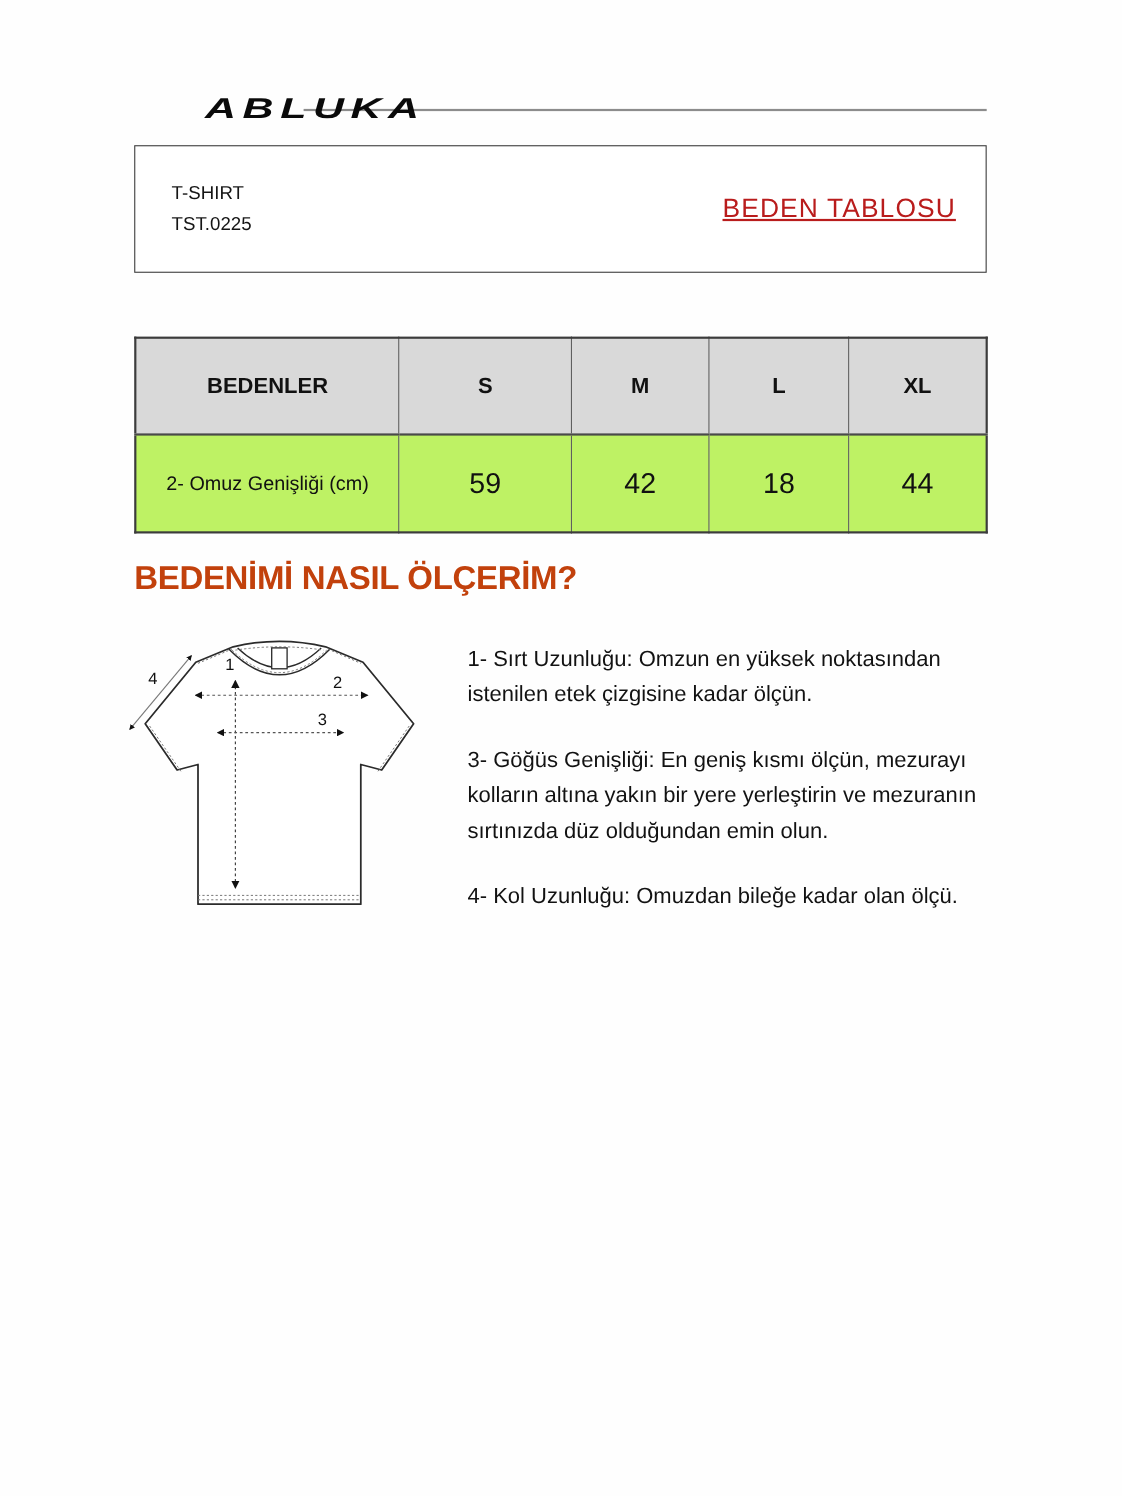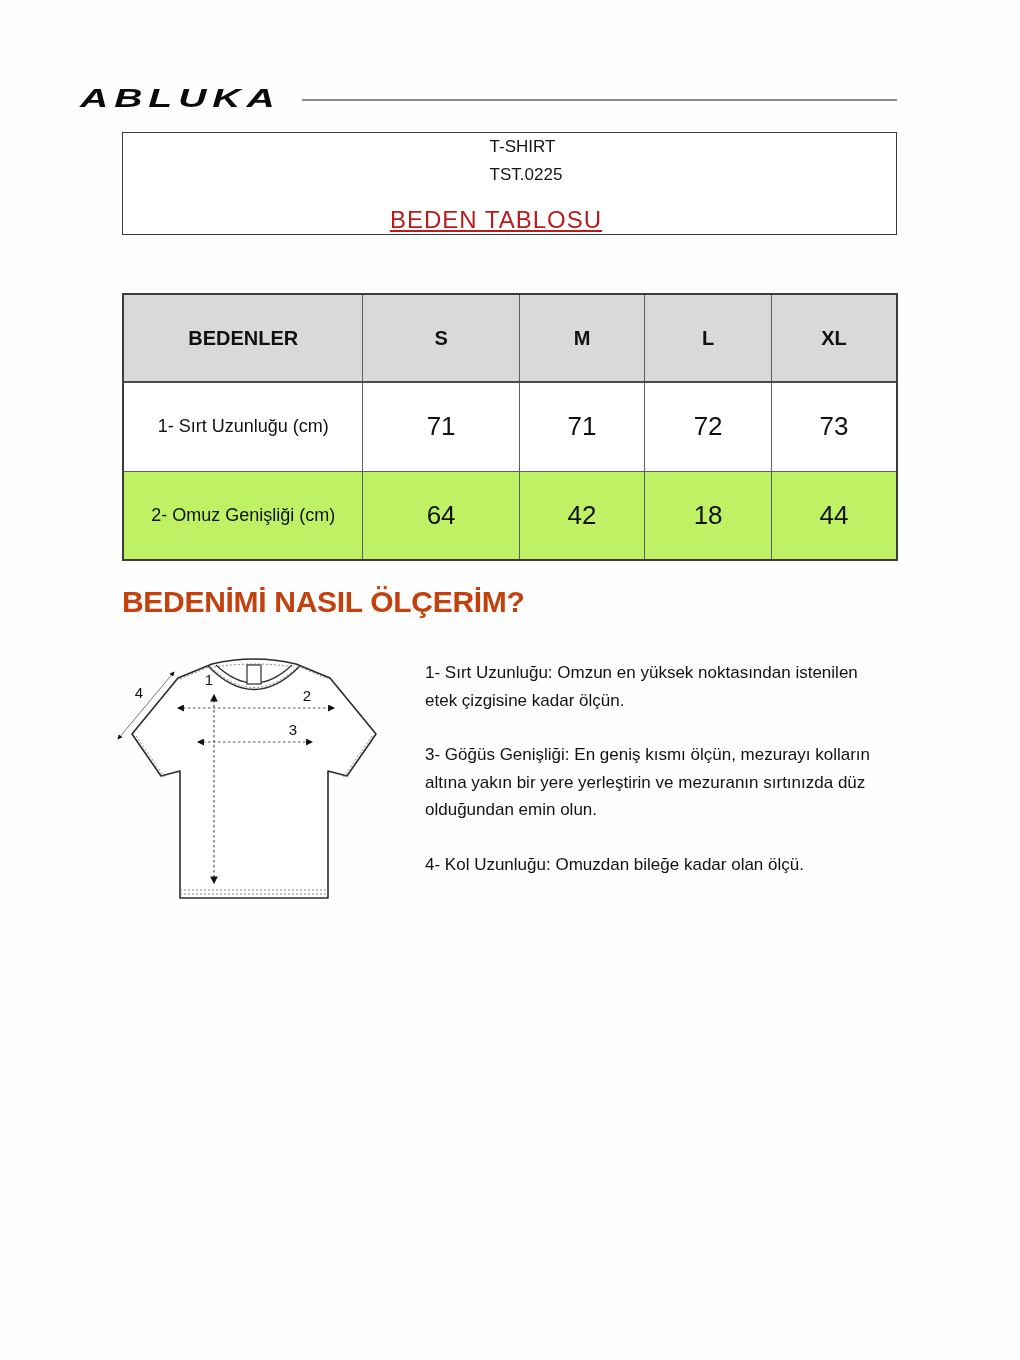--- a/index.html
+++ b/index.html
@@ -6,37 +6,37 @@
   html,body { background:#fefefe; }
   body {
     width:1020px; height:1360px;
     font-family:"Liberation Sans","DejaVu Sans",sans-serif;
     color:#111; position:relative; overflow:hidden;
   }
   .page { width:1020px; height:1360px; }
 
   
   .logo-row {
-    margin:82px 123px 0 80px;
-    display:flex; align-items:center; height:32px;
+    margin:82px 123px 0 54px;
+    display:flex; align-items:center; height:32px;text-align:right;
   }
   .logo {
     width:222px; flex:0 0 222px;
     font-size:26px; font-weight:bold; font-style:italic;
     letter-spacing:4px; white-space:nowrap;
     transform:scaleX(1.5); transform-origin:left center;
     color:#0a0a0a;
   }
   .logo-rule { flex:1; height:2px; background:#8c8c8c; margin-top:3px; }
 
   
   .title-box {
-    margin:18px 123px 0 122px; height:103px;
+    margin:18px 123px 0 122px; height:116px;
     border:1px solid #3c3c3c; background:#fff;
-    display:flex; align-items:center; justify-content:space-between;flex-direction:column;
+    display:flex; align-items:center; justify-content:space-between;
   }
   .product-info { padding-left:33px; font-size:17px; line-height:1.65; color:#151515; }
   .big-title { font-size:24px; letter-spacing:1px; padding-right:27px; color:#b91c1c;text-decoration:underline; }
 
   
   table.size-table {
     margin:58px 0 0 122px; width:776px;
     border-collapse:collapse; table-layout:fixed;
     border:2px solid #3c3c3c;
   }
@@ -55,21 +55,21 @@
   
   .section-heading {
     margin:24px 0 0 122px;
     font-size:30px; font-weight:bold; letter-spacing:-0.3px; color:#c2410c;
   }
   .measure { display:flex; margin:26px 0 0 100px; }
   .diagram-wrap { flex:0 0 305px; }
   svg.diagram { width:305px; height:285px; display:block; }
   .instructions { margin-left:20px; padding-top:14px; width:468px; }
   .instructions p {
-    font-size:17px; line-height:1.62; margin-bottom:27px; color:#121212;
+    font-size:20px; line-height:1.62; margin-bottom:27px; color:#121212;
   }
 </style>
 </head>
 <body>
 
 <div class="page">
 
   <div class="logo-row">
     <div class="logo">ABLUKA</div>
     <div class="logo-rule"></div>
@@ -94,30 +94,23 @@
     <thead>
       <tr>
         <th>BEDENLER</th>
         <th>S</th>
         <th>M</th>
         <th>L</th>
         <th>XL</th>
       </tr>
     </thead>
     <tbody>
-      <tr>
-        <td class="row-label">1- Sırt Uzunluğu (cm)</td>
-        <td>71</td>
-        <td>71</td>
-        <td>72</td>
-        <td>73</td>
-      </tr>
       <tr class="alt">
         <td class="row-label">2- Omuz Genişliği (cm)</td>
-        <td>64</td>
+        <td>59</td>
         <td>42</td>
         <td>18</td>
         <td>44</td>
       </tr>
     </tbody>
   </table>
 
   <h2 class="section-heading">BEDENİMİ NASIL ÖLÇERİM?</h2>
 
   <div class="measure">

